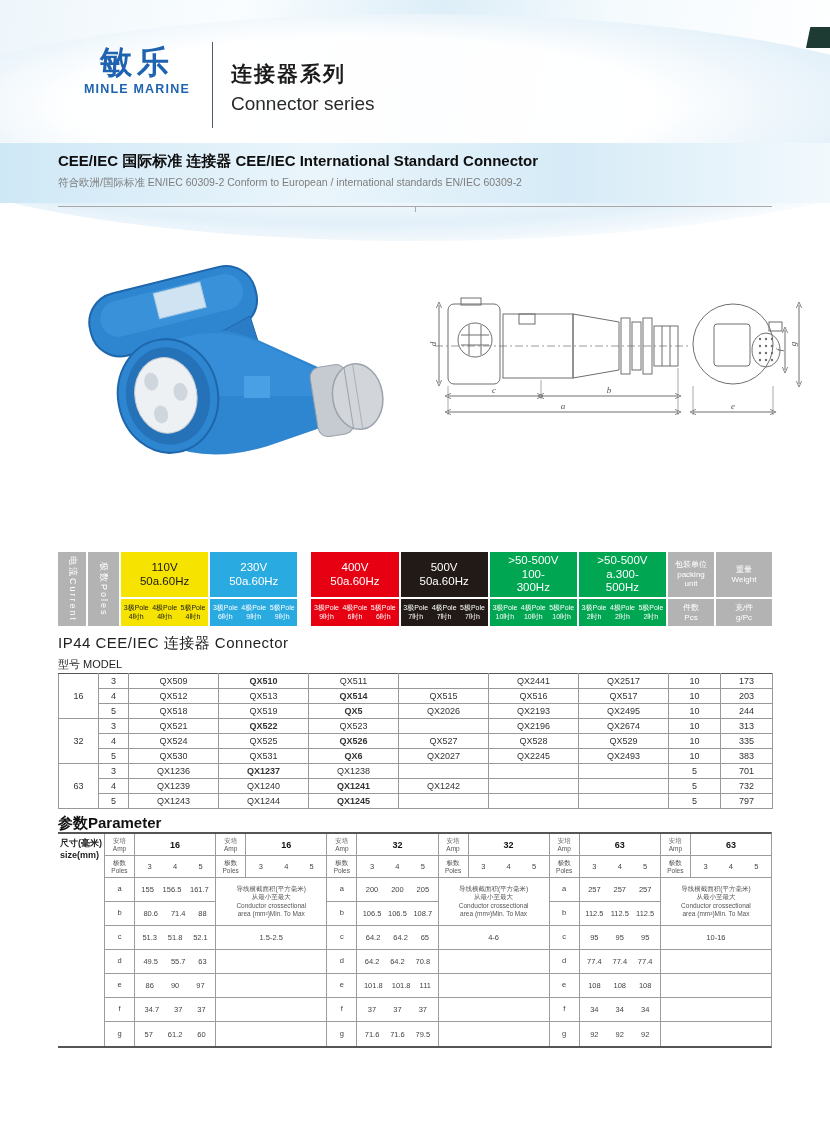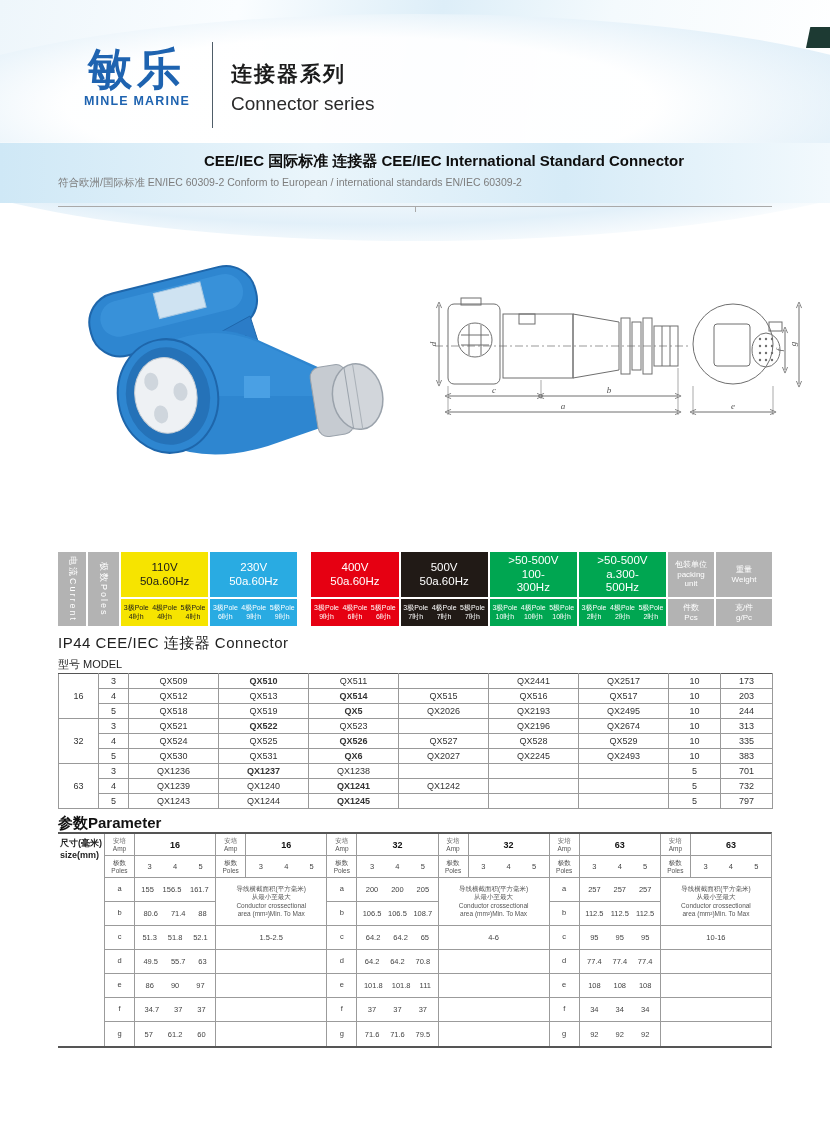--- a/index.html
+++ b/index.html
@@ -21,33 +21,33 @@
     border-radius:50%;
     background:radial-gradient(ellipse at 45% 40%, rgba(255,255,255,.95) 35%, rgba(198,225,243,.5) 62%, rgba(255,255,255,0) 78%);
   }
   .corner-accent {
     position:absolute; right:0; top:27px; width:24px; height:21px;
     background:#1d3a33; clip-path:polygon(18% 0,100% 0,100% 100%,0 100%);
   }
 
   
   .logo { position:absolute; left:62px; top:46px; width:150px; text-align:center; }
-  .logo-cn { font-size:44px; font-weight:bold; color:#1e63b0; letter-spacing:5px; line-height:1.05; }
+  .logo-cn { font-size:32px; font-weight:bold; color:#1e63b0; letter-spacing:5px; line-height:1.05; }
   .logo-en { font-size:12.5px; font-weight:bold; color:#1e63b0; letter-spacing:1.2px; margin-top:2px; }
   .hdr-divider { position:absolute; left:212px; top:42px; width:1px; height:86px; background:#4f5d68; }
   .hdr-title { position:absolute; left:231px; top:60px; }
   .t-cn { font-size:21px; font-weight:bold; color:#1c1c1c; letter-spacing:2px; }
   .t-en { font-size:19px; color:#2a2a2a; margin-top:5px; }
 
   
   .banner {
     position:absolute; top:143px; left:0; right:0; height:60px; padding:9px 0 0 58px;
     background:linear-gradient(90deg,#cfe8f6 0%,#eaf5fb 38%,#d6ebf7 68%,#f2f9fd 100%);
   }
-  .banner-title { font-size:15px; font-weight:bold; color:#0e0e0e;text-align:center; }
+  .banner-title { font-size:15px; font-weight:bold; color:#0e0e0e; }
   .banner-sub { font-size:10.5px; color:#7d7d7d; margin-top:5px; }
   .rule { position:absolute; top:206px; left:58px; width:714px; border-top:1px solid #a9a9a9; }
   .rule .tick { position:absolute; left:50%; top:0; width:1px; height:5px; background:#a9a9a9; }
 
   
   .photo { position:absolute; left:58px; top:248px; }
   .drawings { position:absolute; left:423px; top:288px; }
   .dimtext { fill:#555; font-size:9px; font-style:italic; font-family:"Liberation Serif","DejaVu Serif",serif; }
 
   

